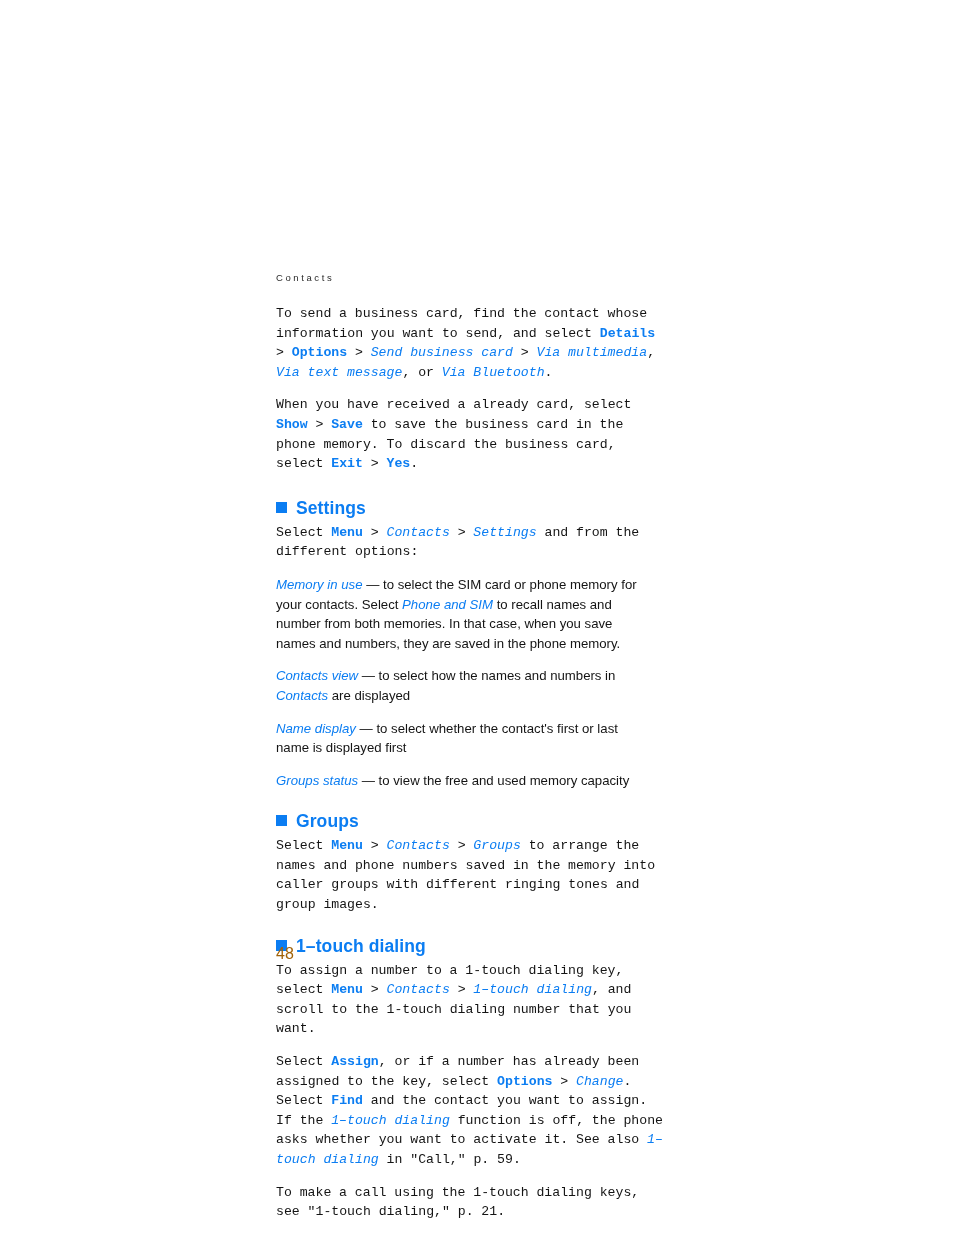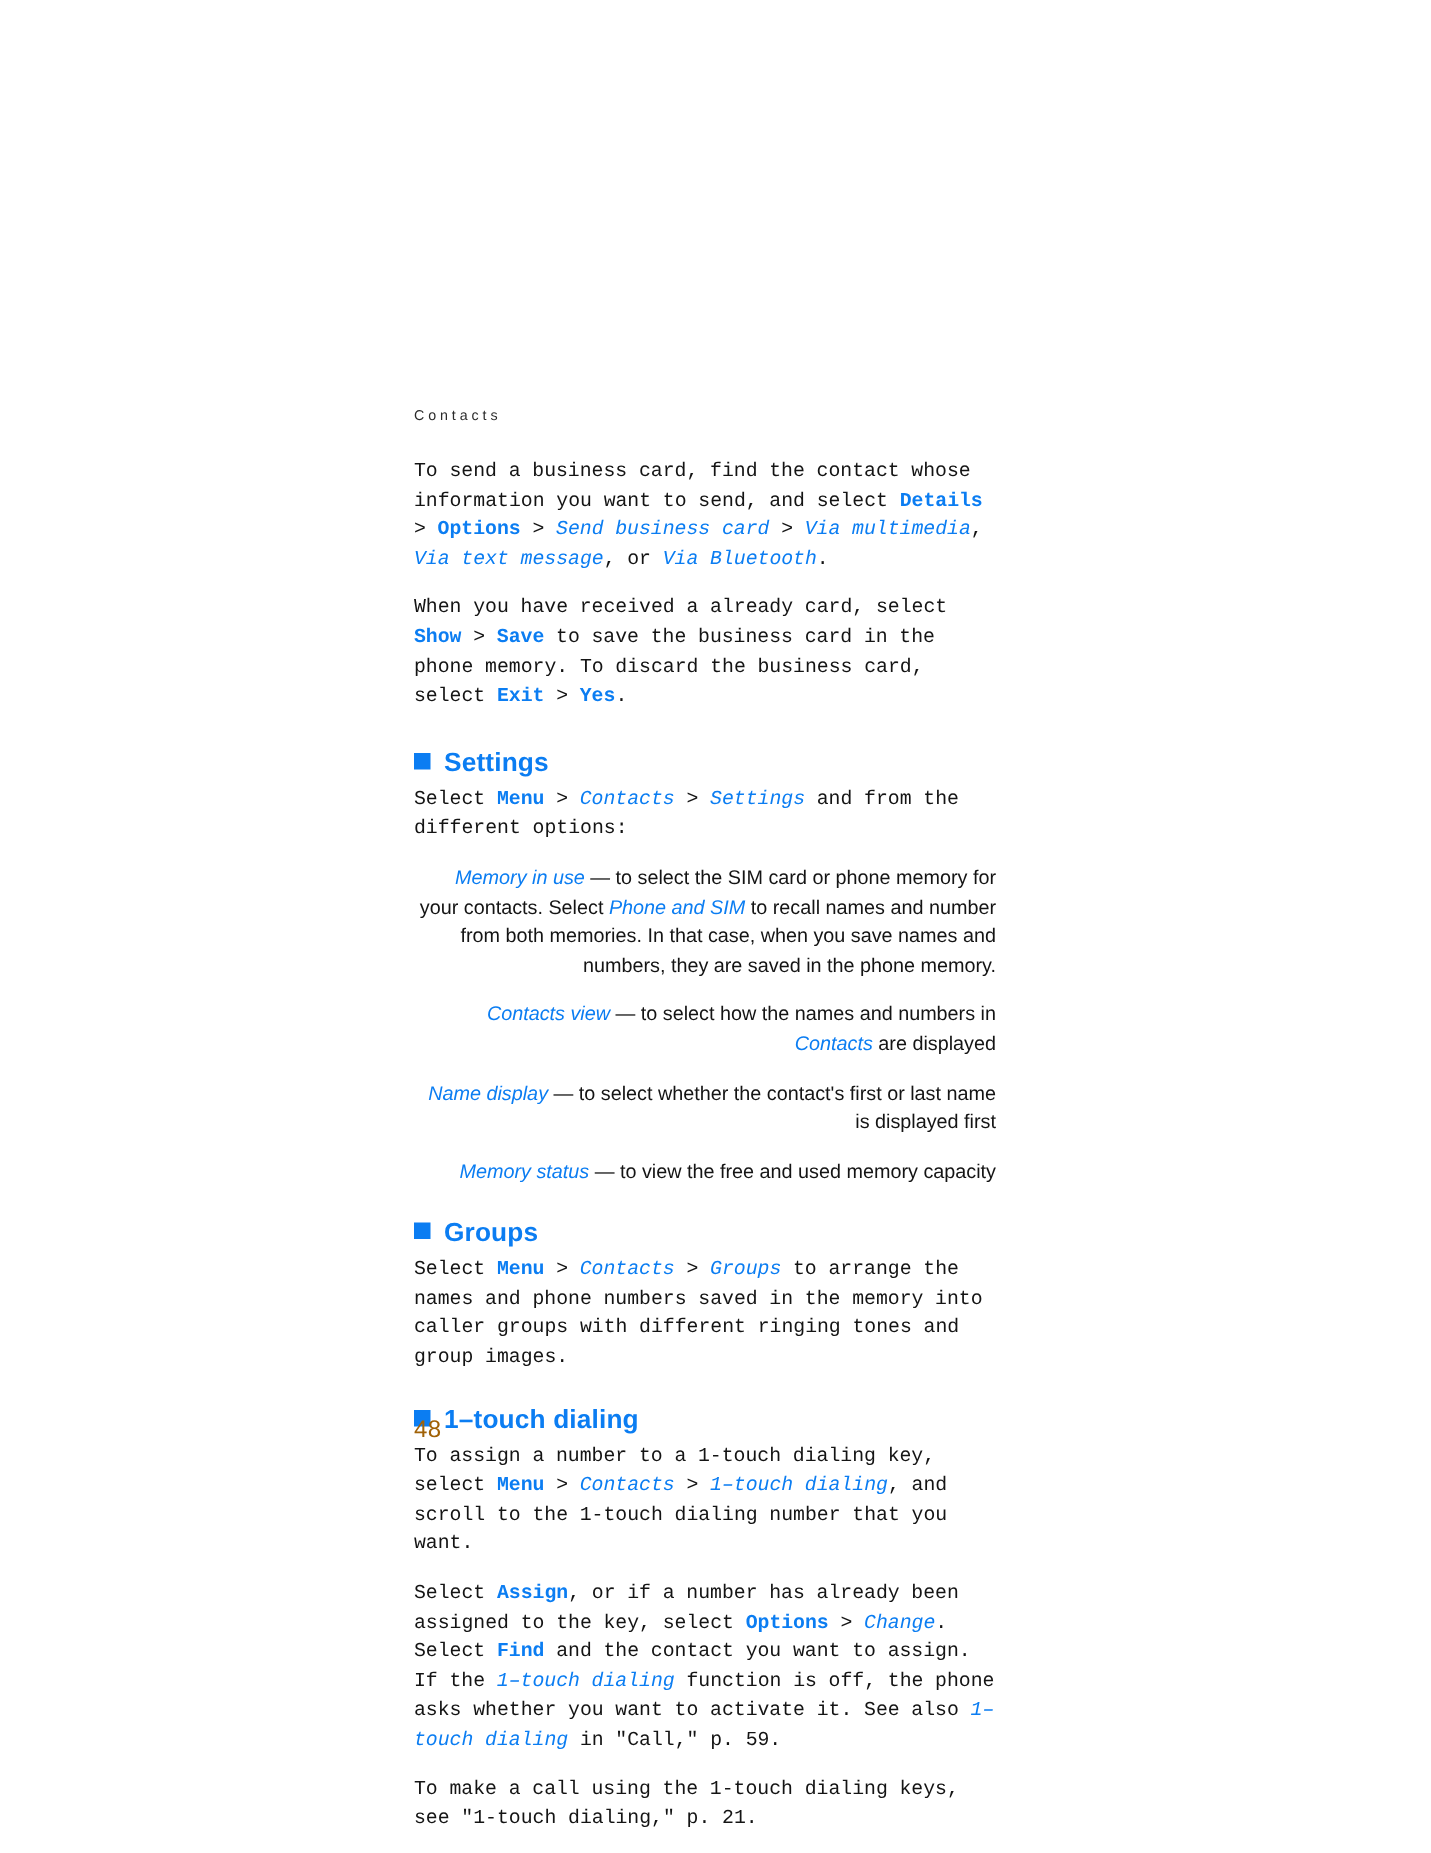--- a/index.html
+++ b/index.html
@@ -48,23 +48,22 @@
     margin: 0 0 13px 0;
     color: #141414;
     text-align: left;
     word-spacing: -0.1px;
     font-family: Liberation Mono, monospace;
   }
 
   .opt {
     font-size: 13.2px;
     line-height: 19.6px;
-    margin: 0 4px 13px 0;
+    margin: 0 16px 13px 0;
     color: #141414;
-    text-align: right;
   }
 
   h2.section {
     margin: 0 0 4px 0;
     padding: 0;
     font-size: 17.5px;
     line-height: 22px;
     font-weight: 700;
     color: #0b7df2;
     letter-spacing: 0.1px;
@@ -147,21 +146,21 @@
       <p class="opt">
         <span class="bi">Contacts view</span><span class="dash"> — </span><span>to select how the names and numbers in </span><span class="bi">Contacts</span><span> are displayed</span>
       </p>
 
       <p class="opt">
         <span class="bi">Name display</span><span class="dash"> — </span><span>to select whether the contact's first or last name is displayed first</span>
       </p>
 
 
       <p class="opt">
-        <span class="bi">Memory status</span><span class="dash"> — </span><span>to view the free and used memory capacity</span>
+        <span class="bi">Groups status</span><span class="dash"> — </span><span>to view the free and used memory capacity</span>
       </p>
     </div>
 
     <div class="sec-wrap">
       <h2 class="section">
         <span class="bullet-sq"></span><span>Groups</span>
       </h2>
 
       <p class="body">
         <span>Select </span><span class="b">Menu</span><span class="gt"> &gt; </span><span class="bi">Contacts</span><span class="gt"> &gt; </span><span class="bi">Groups</span><span> to arrange the names and phone numbers saved in the memory into caller groups with different ringing tones and group images.</span>

